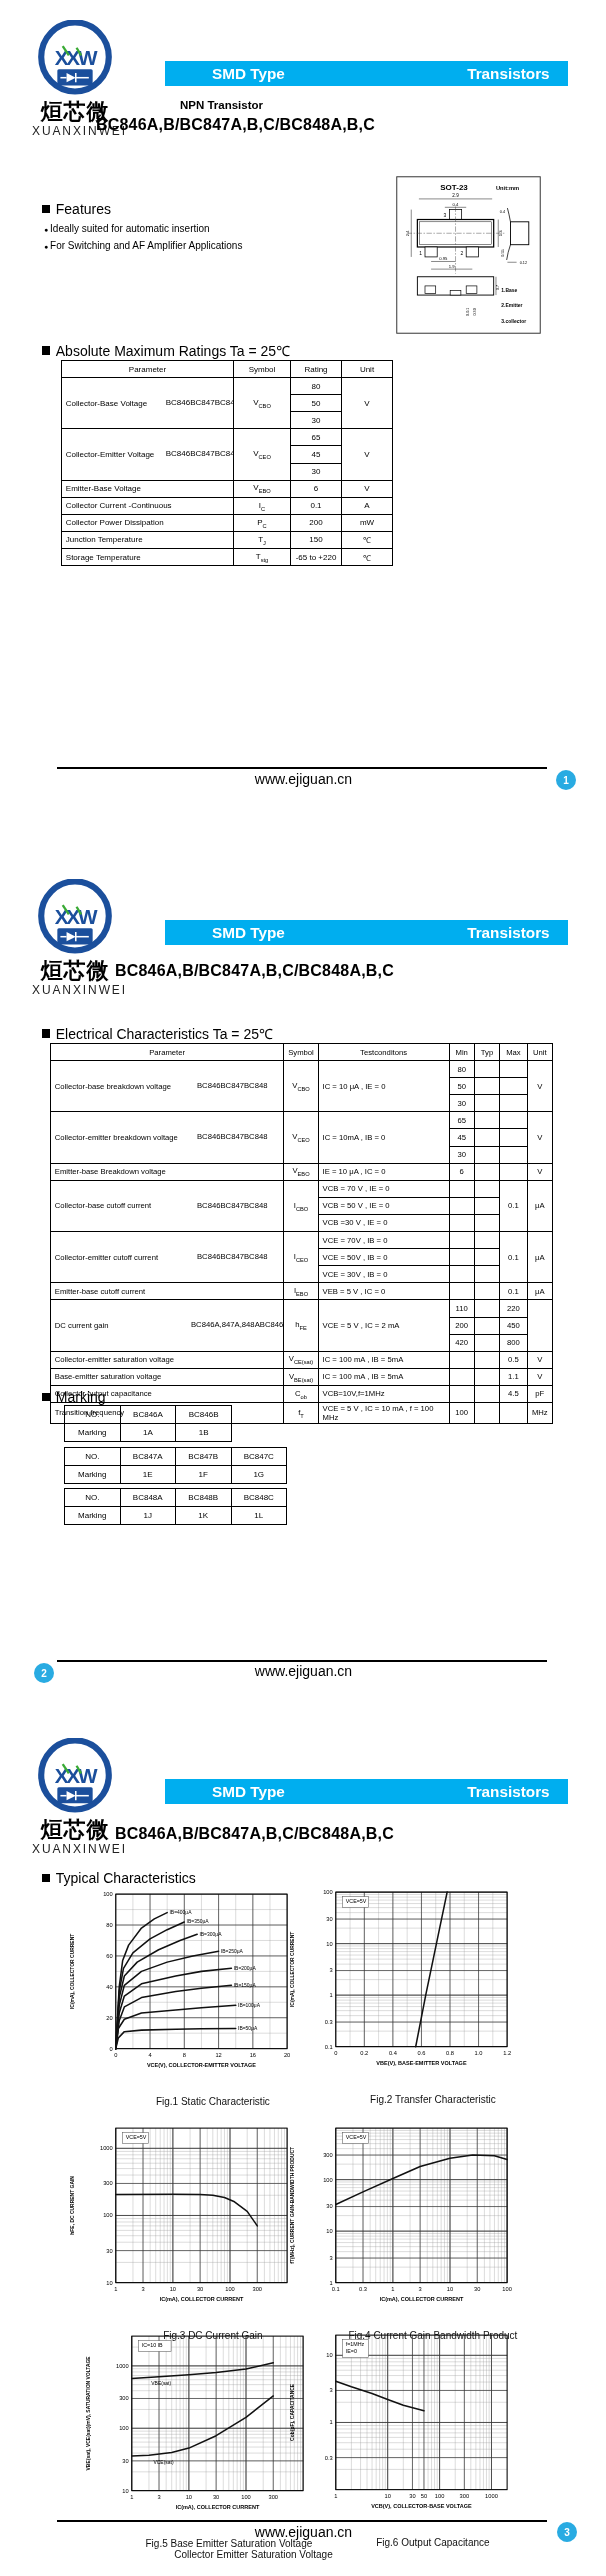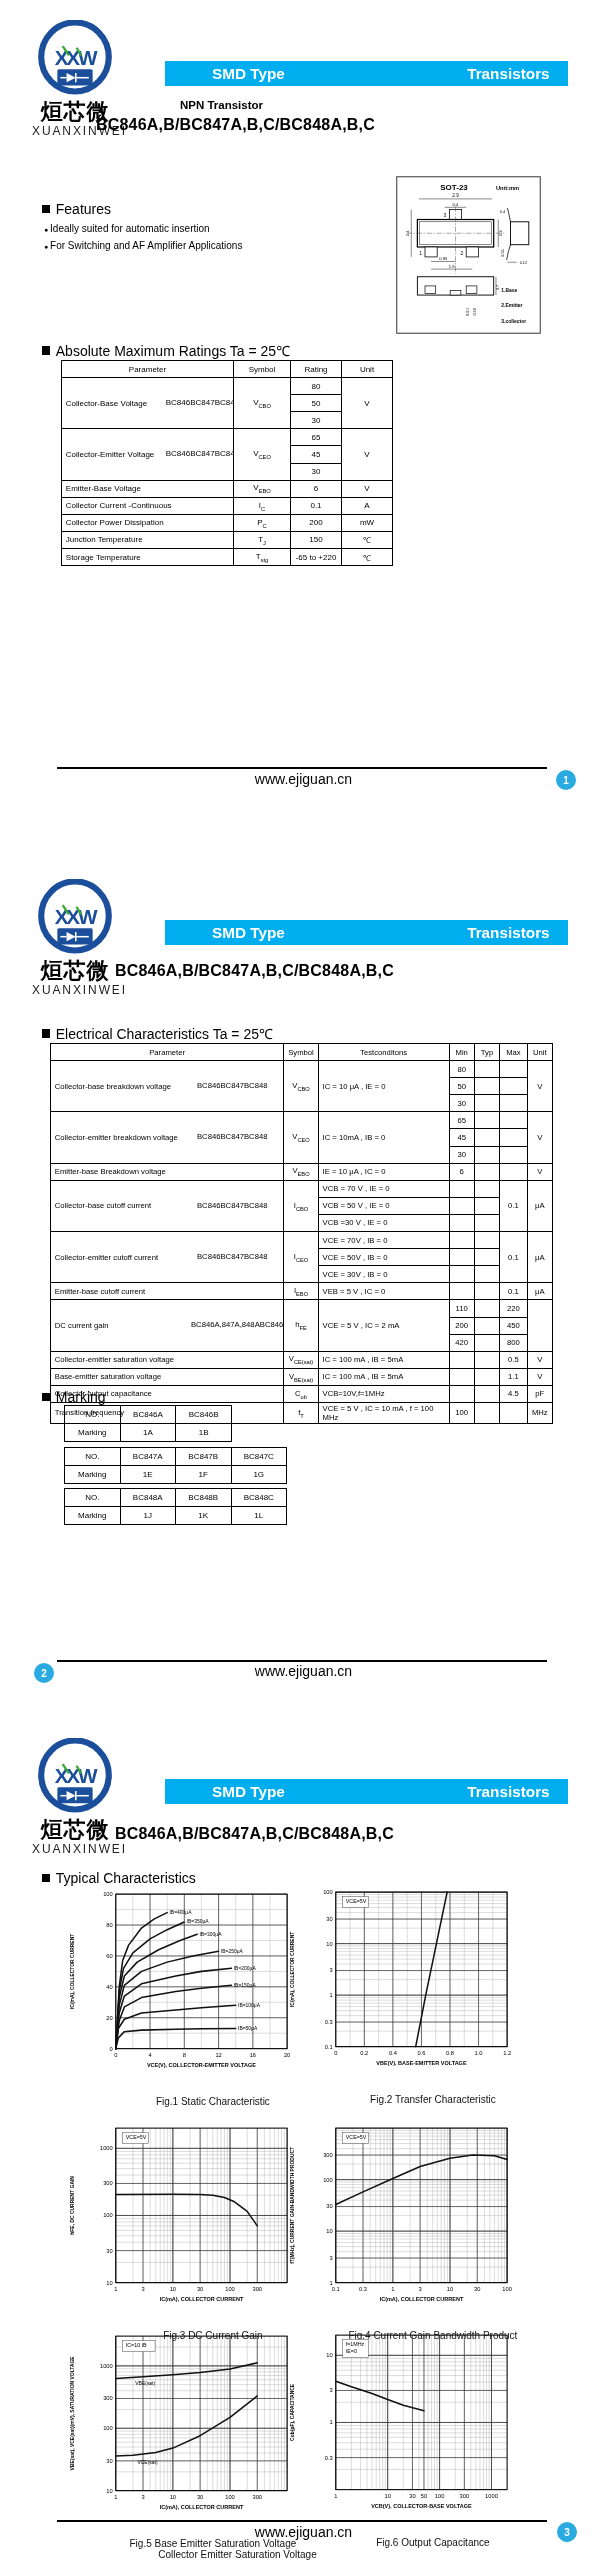--- a/index.html
+++ b/index.html
@@ -865,21 +865,21 @@
           <text x="62" y="45.70716884887605" font-size="7.5" text-anchor="end">300</text>
           <rect x="66" y="8" width="224" height="202" fill="none" stroke="#000" stroke-width="1.3"></rect>
           <polyline points="66.0,107.8 101.6,91.3 140.7,73.9 176.3,58.1 215.3,47.4 245.0,43.2 273.4,44.2 290.0,49.1" fill="none" stroke="#111" stroke-width="2" stroke-linejoin="round" stroke-linecap="round"></polyline>
           <rect x="75" y="14" width="33.8" height="14" fill="#fff" stroke="#555" stroke-width="0.7"></rect>
           <text x="79" y="22" font-size="7">VCE=5V</text>
           <text x="178" y="234" font-size="7.2" font-weight="bold" text-anchor="middle">IC(mA), COLLECTOR CURRENT</text>
           <text x="12" y="109" font-size="6.5" font-weight="bold" text-anchor="middle" transform="rotate(-90 12 109)">fT(MHz), CURRENT GAIN-BANDWIDTH PRODUCT</text>
         </svg></div>
     <div class="figcap">Fig.4 Current Gain Bandwidth Product</div>
   </div>
-  <div class="abs figblock" style="left:65px;top:612px">
+  <div class="abs figblock" style="left:81px;top:612px">
     <div class="chartmount"><svg width="253" height="205" viewBox="0 0 330 268" font-family="Liberation Sans, sans-serif">
           <line x1="66" y1="8" x2="66" y2="210" stroke="#555" stroke-width="0.9"></line>
           <line x1="88.4769063429106" y1="8" x2="88.4769063429106" y2="210" stroke="#999" stroke-width="0.45"></line>
           <line x1="101.6250536857348" y1="8" x2="101.6250536857348" y2="210" stroke="#999" stroke-width="0.45"></line>
           <line x1="110.95381268582119" y1="8" x2="110.95381268582119" y2="210" stroke="#999" stroke-width="0.45"></line>
           <line x1="118.18976032375608" y1="8" x2="118.18976032375608" y2="210" stroke="#999" stroke-width="0.45"></line>
           <line x1="124.1019600286454" y1="8" x2="124.1019600286454" y2="210" stroke="#999" stroke-width="0.45"></line>
           <line x1="129.10065365439783" y1="8" x2="129.10065365439783" y2="210" stroke="#999" stroke-width="0.45"></line>
           <line x1="133.4307190287318" y1="8" x2="133.4307190287318" y2="210" stroke="#999" stroke-width="0.45"></line>
           <line x1="137.2501073714696" y1="8" x2="137.2501073714696" y2="210" stroke="#999" stroke-width="0.45"></line>

